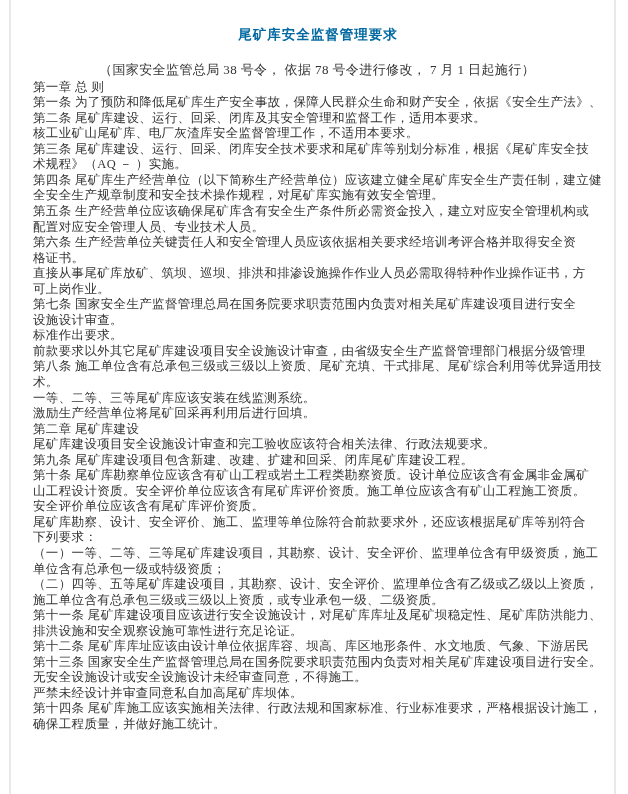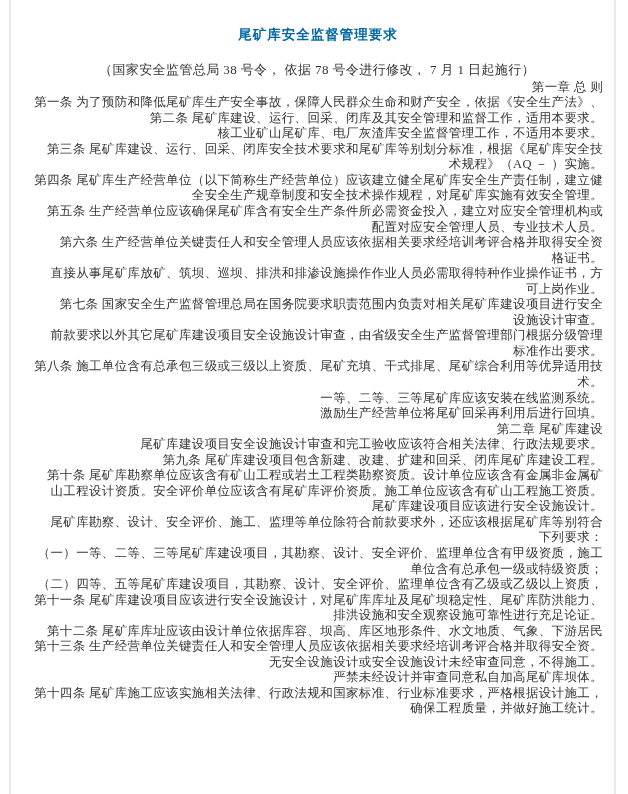--- a/index.html
+++ b/index.html
@@ -43,21 +43,20 @@
   .doc-subtitle {
     margin: 18px 0 0 0;
     padding-left: 66px;
     font-size: 13px;
     line-height: 15.6px;
     letter-spacing: 0.4px;
     white-space: nowrap;
   }
   .lines {
     margin-top: 2px;
-    text-align: right;
   }
   .lines .line {
     font-size: 12.5px;
     line-height: 15.55px;
     letter-spacing: 0.35px;
     white-space: nowrap;
   }
 </style>
 </head>
 <body>
@@ -81,40 +80,41 @@
         <div class="line">第四条 尾矿库生产经营单位（以下简称生产经营单位）应该建立健全尾矿库安全生产责任制，建立健</div>
         <div class="line">全安全生产规章制度和安全技术操作规程，对尾矿库实施有效安全管理。</div>
         <div class="line">第五条 生产经营单位应该确保尾矿库含有安全生产条件所必需资金投入，建立对应安全管理机构或</div>
         <div class="line">配置对应安全管理人员、专业技术人员。</div>
         <div class="line">第六条 生产经营单位关键责任人和安全管理人员应该依据相关要求经培训考评合格并取得安全资</div>
         <div class="line">格证书。</div>
         <div class="line">直接从事尾矿库放矿、筑坝、巡坝、排洪和排渗设施操作作业人员必需取得特种作业操作证书，方</div>
         <div class="line">可上岗作业。</div>
         <div class="line">第七条 国家安全生产监督管理总局在国务院要求职责范围内负责对相关尾矿库建设项目进行安全</div>
         <div class="line">设施设计审查。</div>
+        <div class="line">标准作出要求。</div>
         <div class="line">前款要求以外其它尾矿库建设项目安全设施设计审查，由省级安全生产监督管理部门根据分级管理</div>
-        <div class="line">标准作出要求。</div>
         <div class="line">第八条 施工单位含有总承包三级或三级以上资质、尾矿充填、干式排尾、尾矿综合利用等优异适用技</div>
         <div class="line">术。</div>
         <div class="line">一等、二等、三等尾矿库应该安装在线监测系统。</div>
         <div class="line">激励生产经营单位将尾矿回采再利用后进行回填。</div>
         <div class="line">第二章 尾矿库建设</div>
         <div class="line">尾矿库建设项目安全设施设计审查和完工验收应该符合相关法律、行政法规要求。</div>
         <div class="line">第九条 尾矿库建设项目包含新建、改建、扩建和回采、闭库尾矿库建设工程。</div>
         <div class="line">第十条 尾矿库勘察单位应该含有矿山工程或岩土工程类勘察资质。设计单位应该含有金属非金属矿</div>
         <div class="line">山工程设计资质。安全评价单位应该含有尾矿库评价资质。施工单位应该含有矿山工程施工资质。</div>
-        <div class="line">尾矿库建设项目应该进行安全设施设计。</div>
+        <div class="line">安全评价单位应该含有尾矿库评价资质。</div>
         <div class="line">尾矿库勘察、设计、安全评价、施工、监理等单位除符合前款要求外，还应该根据尾矿库等别符合</div>
         <div class="line">下列要求：</div>
         <div class="line">（一）一等、二等、三等尾矿库建设项目，其勘察、设计、安全评价、监理单位含有甲级资质，施工</div>
         <div class="line">单位含有总承包一级或特级资质；</div>
         <div class="line">（二）四等、五等尾矿库建设项目，其勘察、设计、安全评价、监理单位含有乙级或乙级以上资质，</div>
+        <div class="line">施工单位含有总承包三级或三级以上资质，或专业承包一级、二级资质。</div>
         <div class="line">第十一条 尾矿库建设项目应该进行安全设施设计，对尾矿库库址及尾矿坝稳定性、尾矿库防洪能力、</div>
         <div class="line">排洪设施和安全观察设施可靠性进行充足论证。</div>
         <div class="line">第十二条 尾矿库库址应该由设计单位依据库容、坝高、库区地形条件、水文地质、气象、下游居民</div>
-        <div class="line">第十三条 生产经营单位关键责任人和安全管理人员应该依据相关要求经培训考评合格并取得安全资。</div>
+        <div class="line">第十三条 国家安全生产监督管理总局在国务院要求职责范围内负责对相关尾矿库建设项目进行安全。</div>
         <div class="line">无安全设施设计或安全设施设计未经审查同意，不得施工。</div>
         <div class="line">严禁未经设计并审查同意私自加高尾矿库坝体。</div>
         <div class="line">第十四条 尾矿库施工应该实施相关法律、行政法规和国家标准、行业标准要求，严格根据设计施工，</div>
         <div class="line">确保工程质量，并做好施工统计。</div>
       </div>
   </div>
 </div>
 
 </body></html>

